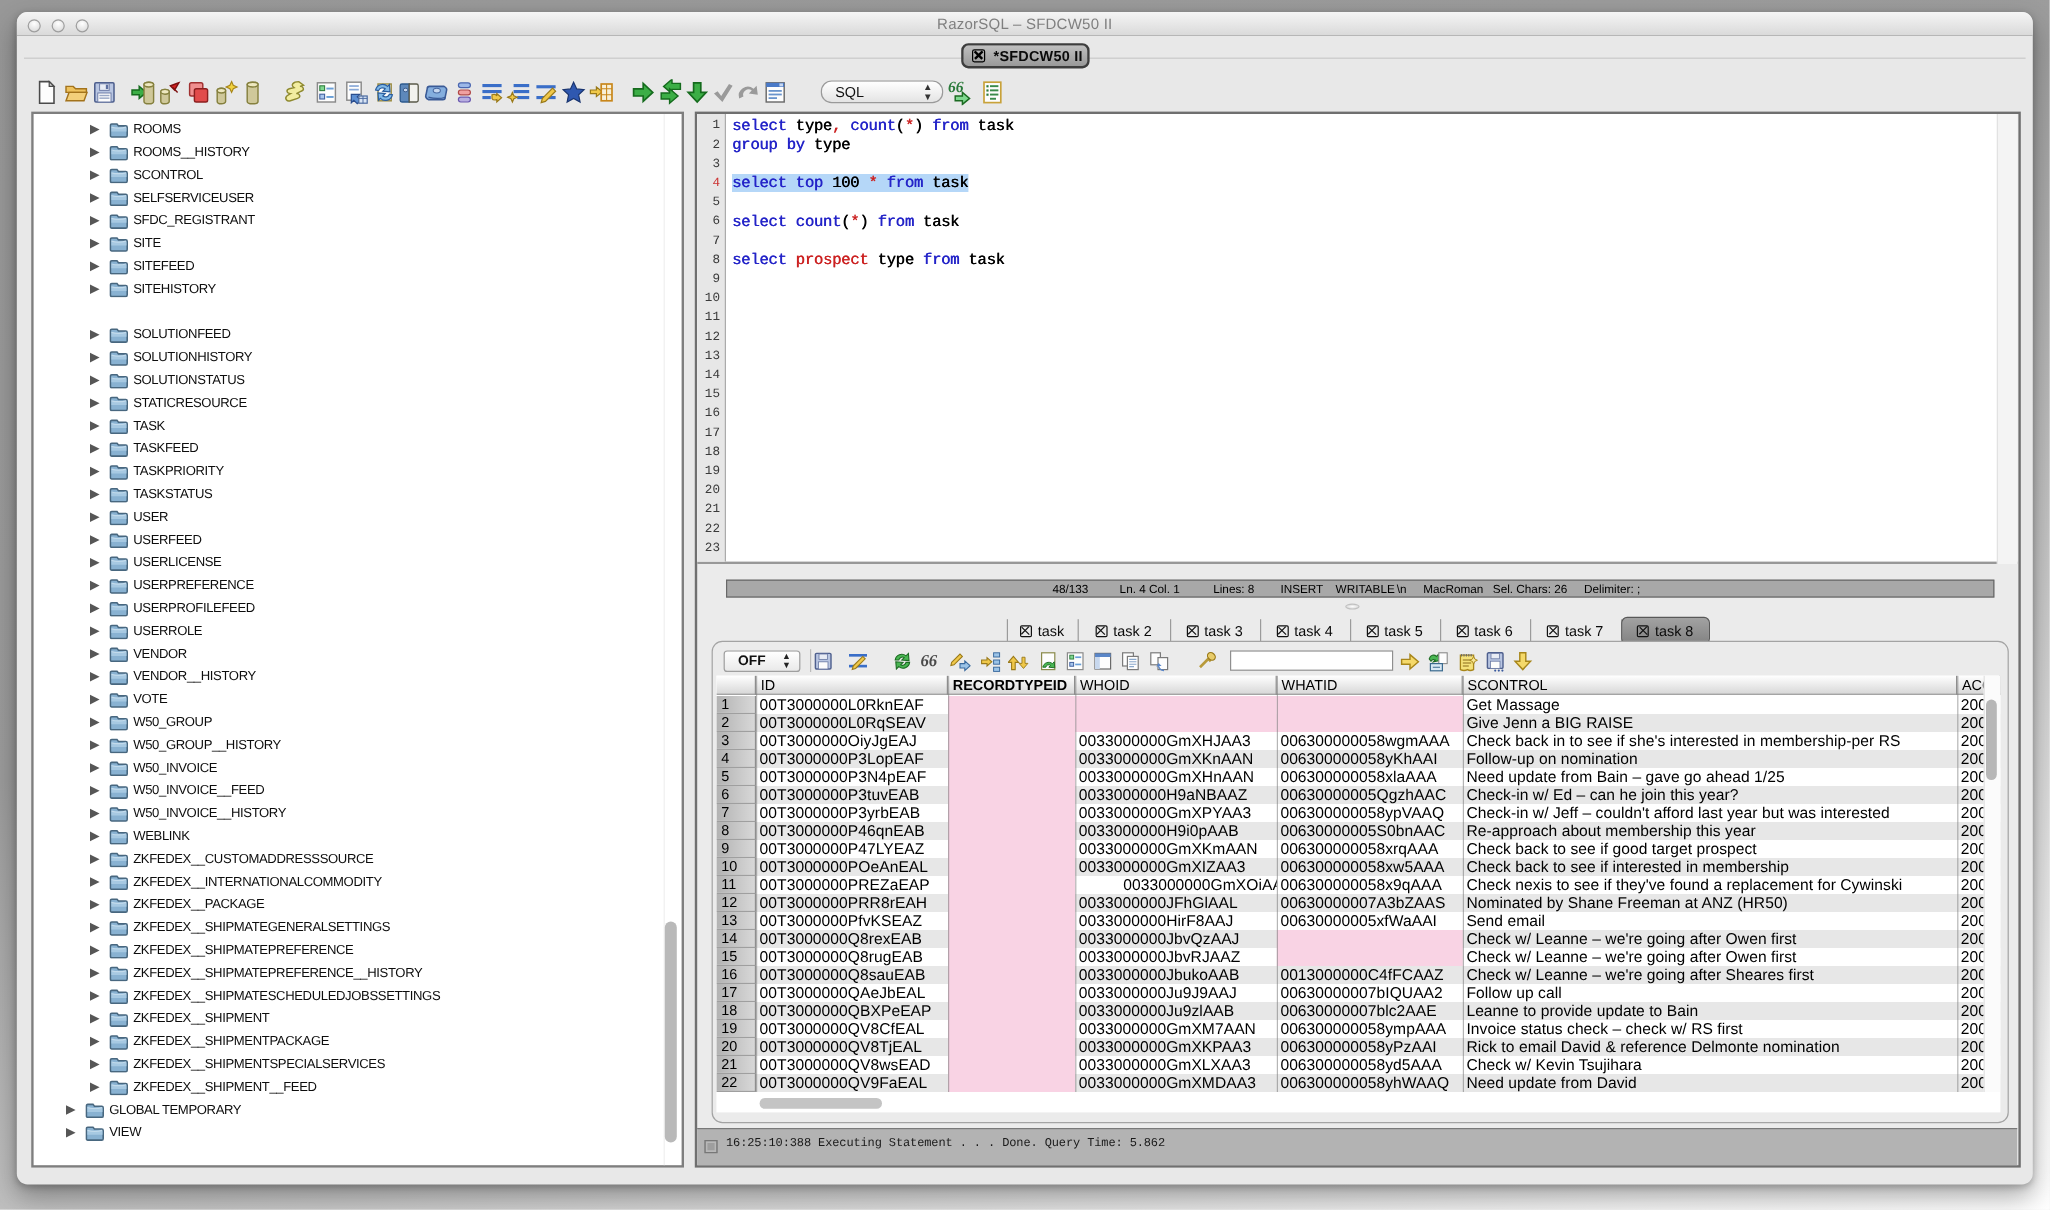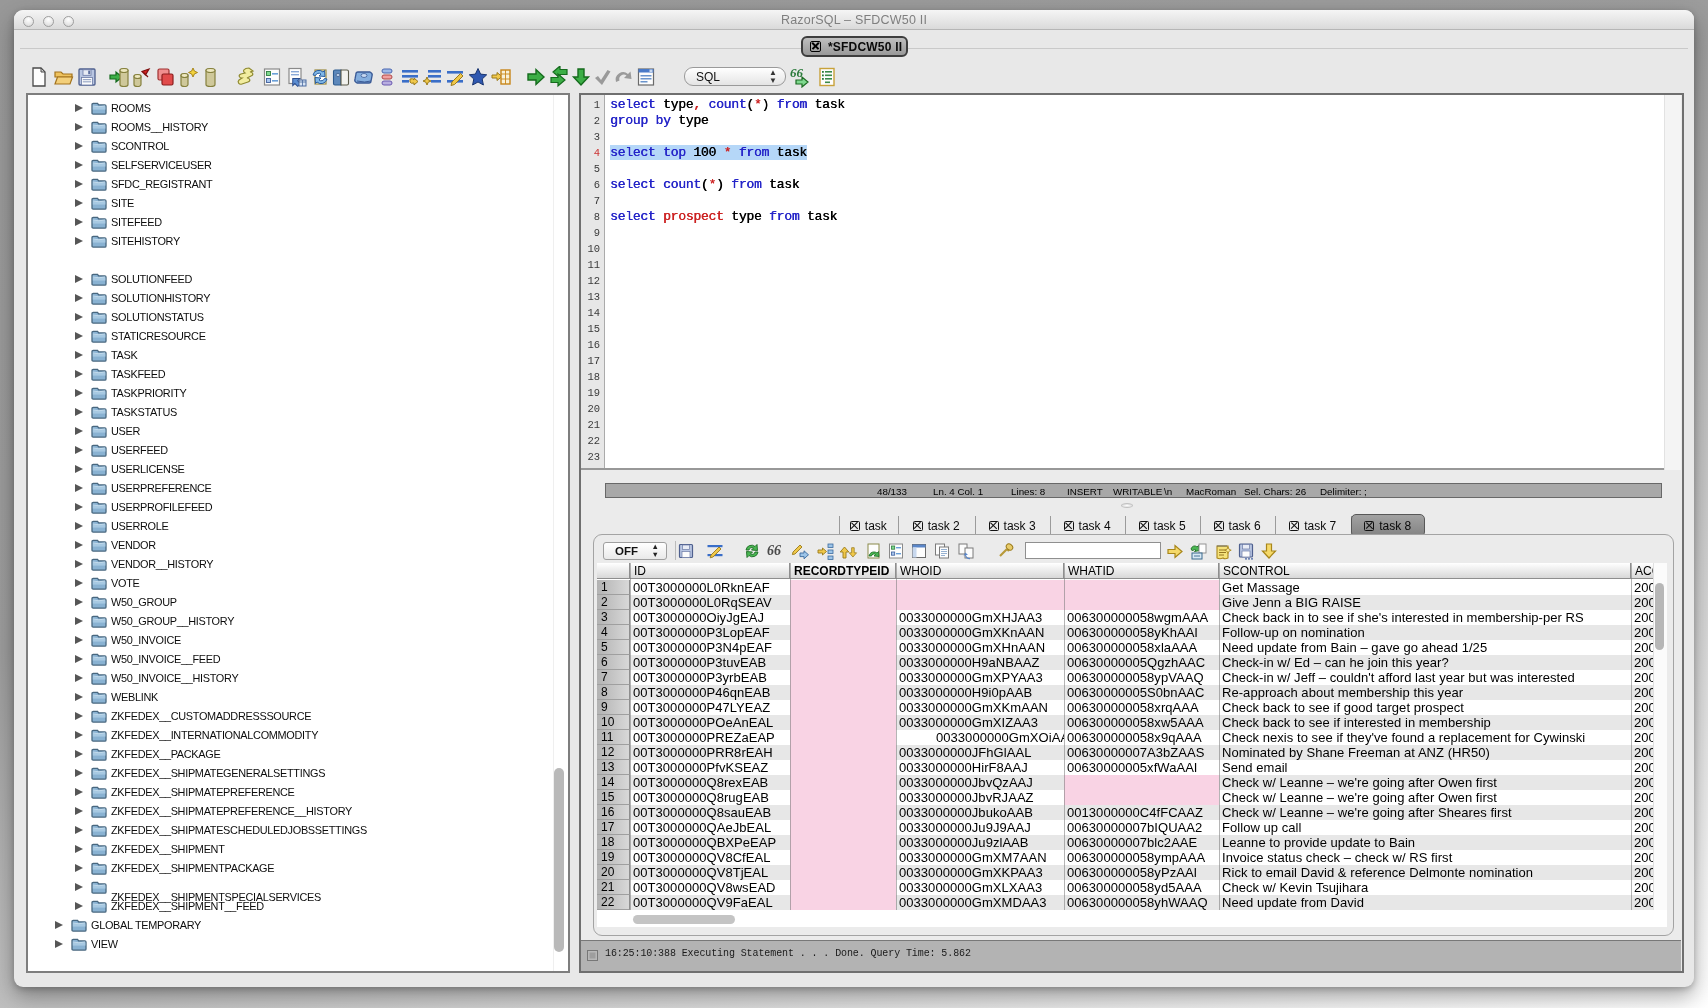--- a/index.html
+++ b/index.html
@@ -577,21 +577,21 @@
           </svg></span>
         <span class="tlabel" style="left:83px; top:3px;">ZKFEDEX__SHIPMENTPACKAGE</span>
       </div>
 <div class="treerow" style="left:0; top:782.5px; width:540px;">
         <span class="tri" style="left:47px;"></span>
         <span class="abs" style="left:63px; top:2px;"><svg width="16" height="14" viewBox="0 0 16 14">
             <path d="M1 3.5 q0 -1.2 1.2 -1.2 h4.3 l1.2 1.6 h6.1 q1.2 0 1.2 1.2 v6.8 q0 1.2 -1.2 1.2 h-11.6 q-1.2 0 -1.2 -1.2 z" fill="#89b2d2" stroke="#48677f" stroke-width="1.3"></path>
             <path d="M1.8 5.6 h12.6 v3 h-12.6 z" fill="#a7c9e2"></path>
             <path d="M1.8 5 q6 1.5 12.4 0" fill="none" stroke="#c3dbec" stroke-width="1"></path>
           </svg></span>
-        <span class="tlabel" style="left:83px; top:13px;">ZKFEDEX__SHIPMENTSPECIALSERVICES</span>
+        <span class="tlabel" style="left:83px; top:3px;">ZKFEDEX__SHIPMENTSPECIALSERVICES</span>
       </div>
 <div class="treerow" style="left:0; top:801.5px; width:540px;">
         <span class="tri" style="left:47px;"></span>
         <span class="abs" style="left:63px; top:2px;"><svg width="16" height="14" viewBox="0 0 16 14">
             <path d="M1 3.5 q0 -1.2 1.2 -1.2 h4.3 l1.2 1.6 h6.1 q1.2 0 1.2 1.2 v6.8 q0 1.2 -1.2 1.2 h-11.6 q-1.2 0 -1.2 -1.2 z" fill="#89b2d2" stroke="#48677f" stroke-width="1.3"></path>
             <path d="M1.8 5.6 h12.6 v3 h-12.6 z" fill="#a7c9e2"></path>
             <path d="M1.8 5 q6 1.5 12.4 0" fill="none" stroke="#c3dbec" stroke-width="1"></path>
           </svg></span>
         <span class="tlabel" style="left:83px; top:3px;">ZKFEDEX__SHIPMENT__FEED</span>
       </div>

